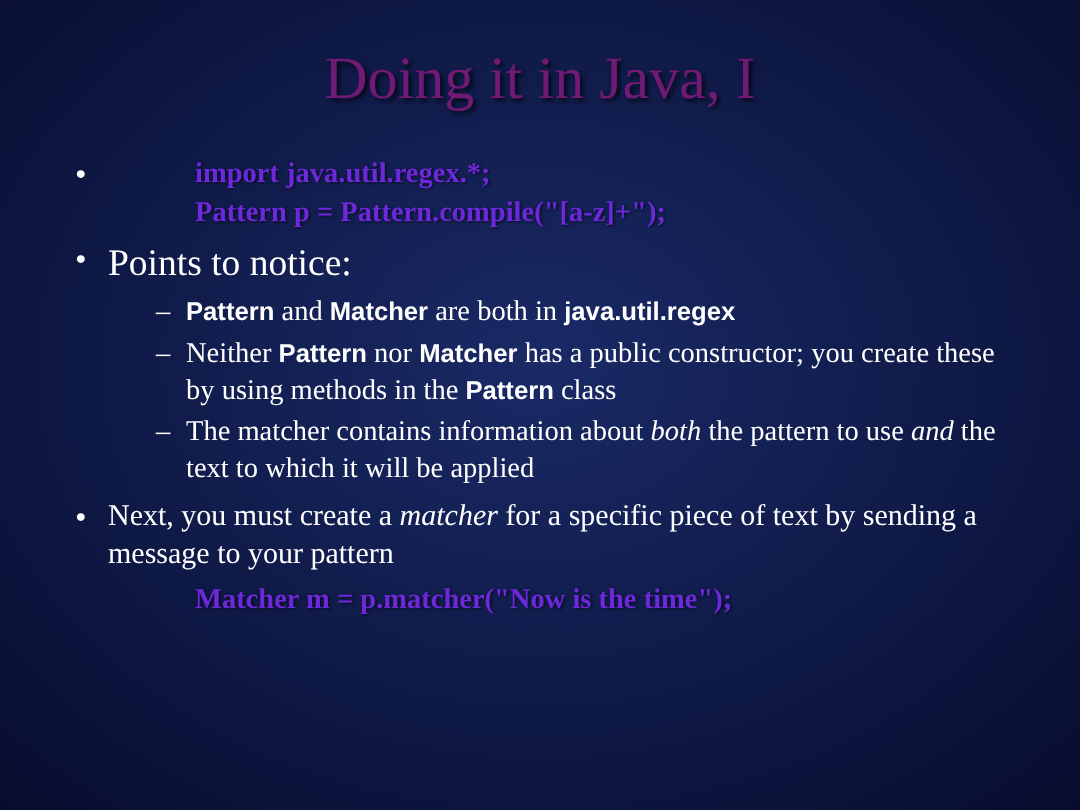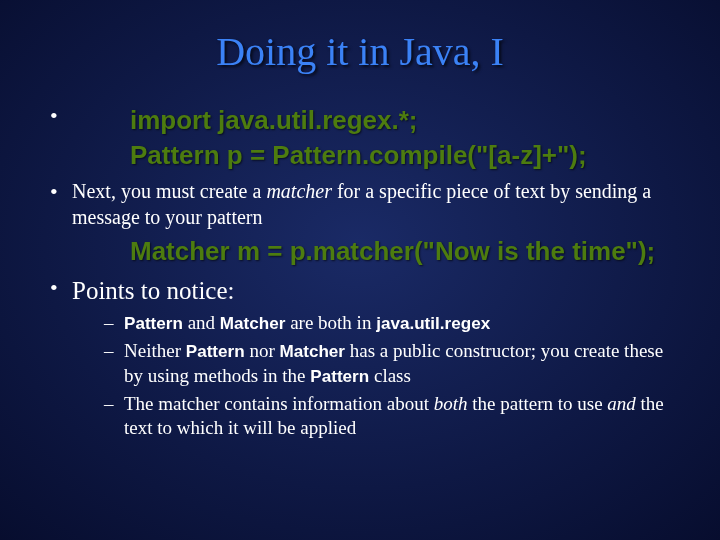--- a/index.html
+++ b/index.html
@@ -16,21 +16,21 @@
   }
   .slide {
     width: 720px;
     height: 540px;
     box-sizing: border-box;
     padding: 28px 44px 20px 44px;
   }
   .title {
     font-size: 40px;
     text-align: center;
-    color: #3b82f6;
+    color: #701a75;
     margin: 0 0 28px 0;
     font-weight: normal;
     text-shadow: 2px 2px 3px rgba(0,0,0,0.7);
   }
   ul.top {
     list-style: none;
     padding: 0;
     margin: 0;
   }
   ul.top > li {
@@ -50,24 +50,24 @@
   }
   .b1 {
     font-size: 25px;
     line-height: 1.28;
   }
   .b1sm {
     font-size: 20px;
     line-height: 1.28;
   }
   .code-block {
-    font-family: Liberation Sans, sans-serif;
+    font-family: Liberation Serif, serif;
     font-weight: bold;
-    font-size: 26px;
-    color: #4d7c0f;
+    font-size: 19px;
+    color: #6d28d9;
     margin: 4px 0 6px 58px;
     line-height: 1.35;
     text-shadow: 1px 1px 2px rgba(0,0,0,0.6);
   }
   ul.sub {
     list-style: none;
     padding: 0;
     margin: 4px 0 6px 30px;
   }
   ul.sub > li {
@@ -100,29 +100,29 @@
   <ul class="top">
 
     <li>
       <div class="code-block">
         <div>import java.util.regex.*;</div>
         <div>Pattern p = Pattern.compile("[a-z]+");</div>
       </div>
     </li>
 
     <li>
-      <span class="b1sm"><span>Next, you must create a </span><span class="ital">matcher</span><span> for a specific piece of text by sending a message to your pattern</span></span>
-      <div class="code-block">
-        <div>Matcher m = p.matcher("Now is the time");</div>
-      </div>
-    </li>
-
-    <li>
       <span class="b1">Points to notice:</span>
       <ul class="sub">
         <li><span class="mono">Pattern</span><span> and </span><span class="mono">Matcher</span><span> are both in </span><span class="mono">java.util.regex</span></li>
         <li><span>Neither </span><span class="mono">Pattern</span><span> nor </span><span class="mono">Matcher</span><span> has a public constructor; you create these by using methods in the </span><span class="mono">Pattern</span><span> class</span></li>
         <li><span>The matcher contains information about </span><span class="ital">both</span><span> the pattern to use </span><span class="ital">and</span><span> the text to which it will be applied</span></li>
       </ul>
     </li>
 
+    <li>
+      <span class="b1sm"><span>Next, you must create a </span><span class="ital">matcher</span><span> for a specific piece of text by sending a message to your pattern</span></span>
+      <div class="code-block">
+        <div>Matcher m = p.matcher("Now is the time");</div>
+      </div>
+    </li>
+
   </ul>
 </div>
 
 </body></html>

